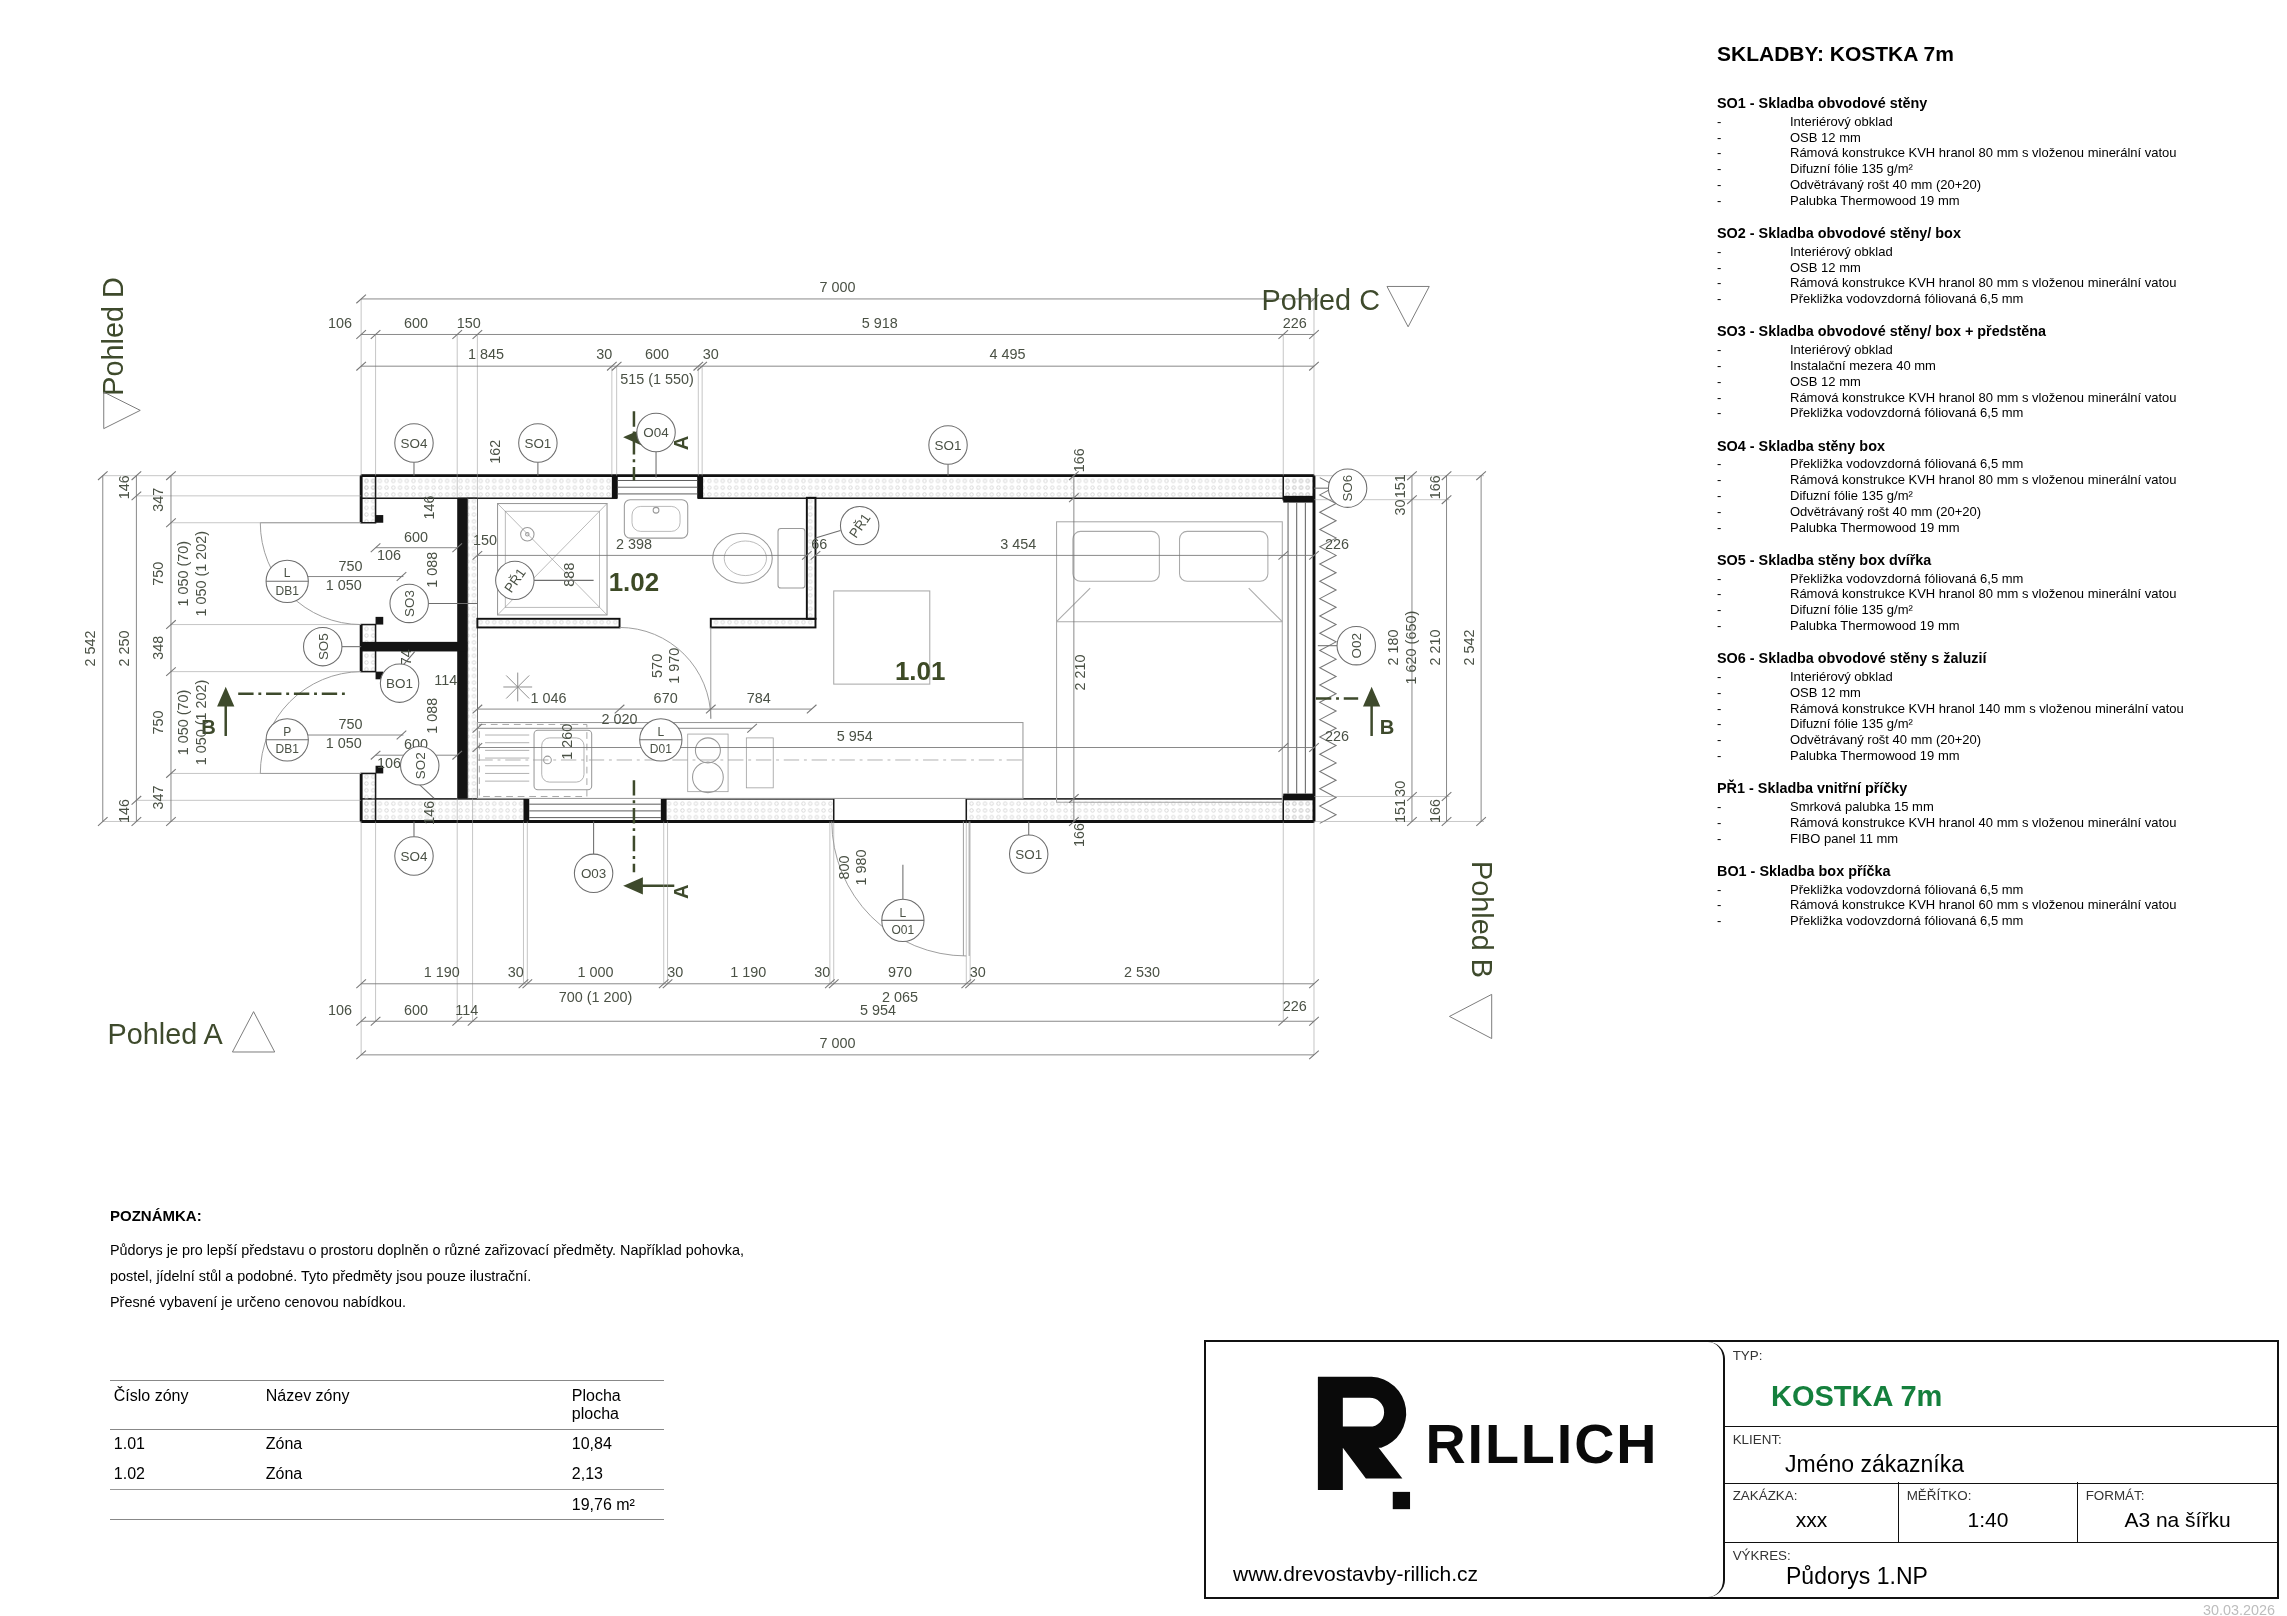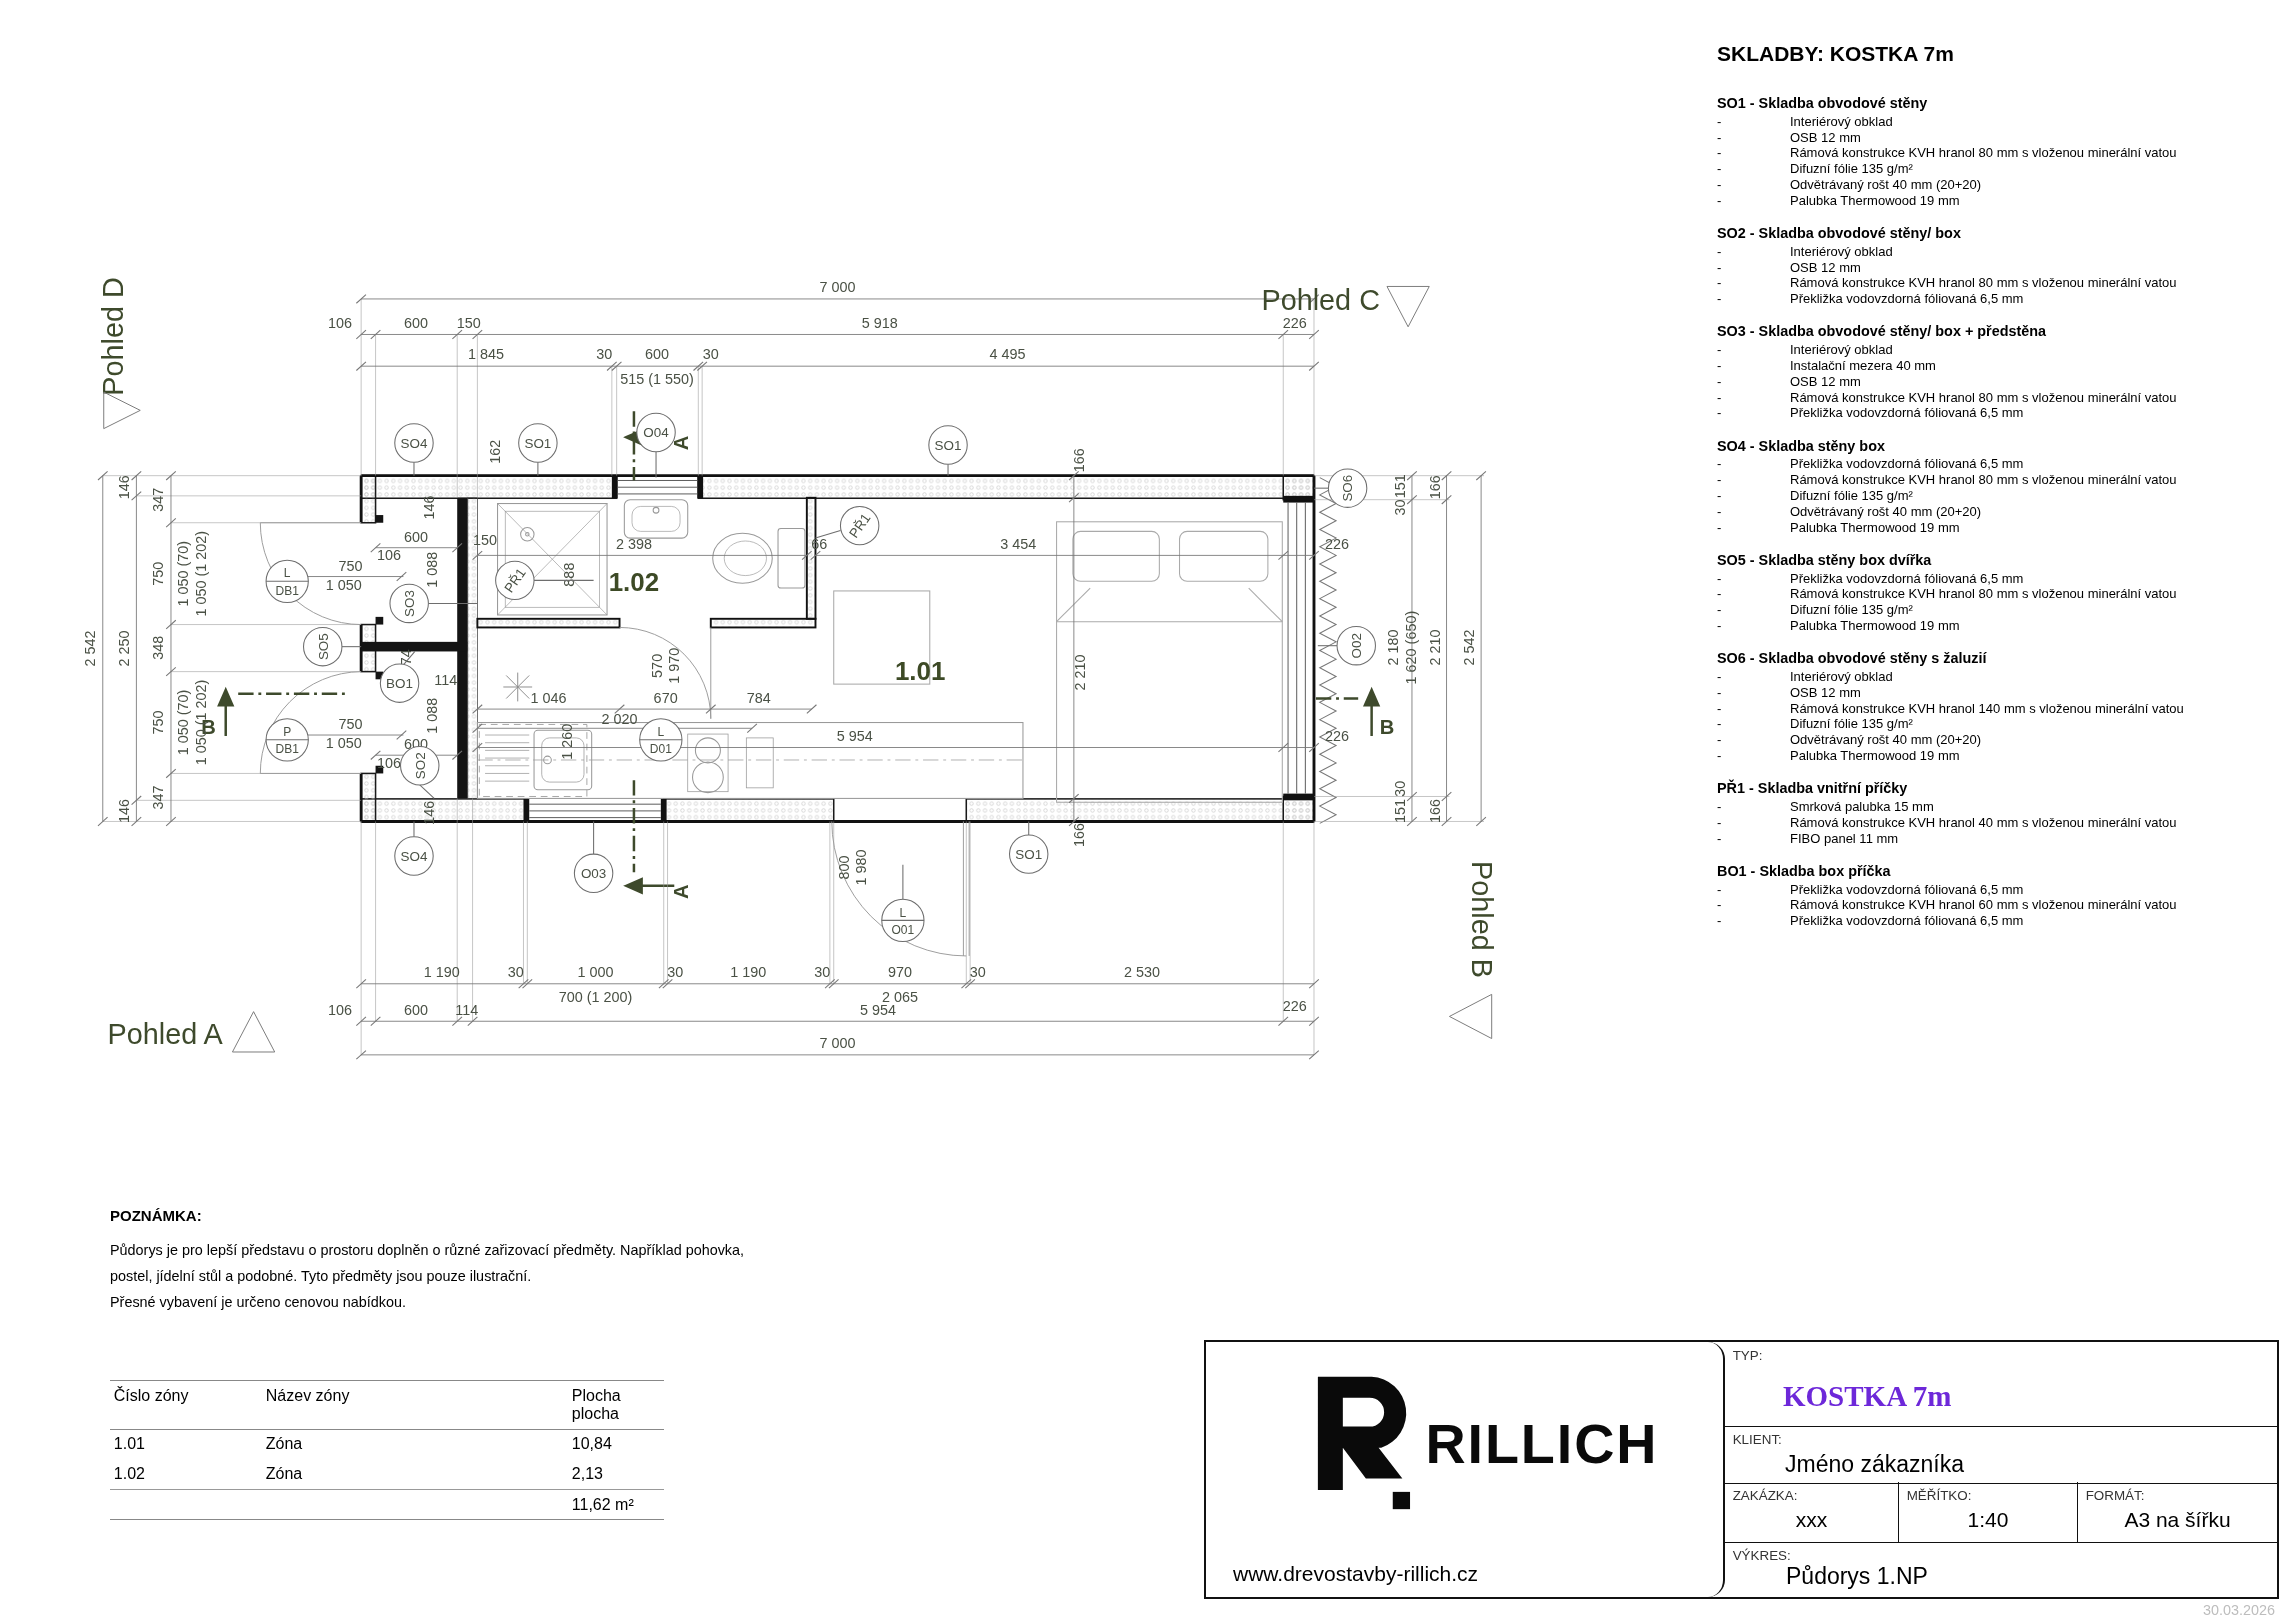--- a/index.html
+++ b/index.html
@@ -33,21 +33,21 @@
   .tb-logo{position:absolute;left:104px;top:27px;width:346px;height:144px;}
   .tb-right{flex:1;position:relative;font-size:14.4px;color:#222;}
   .tb-lab{position:absolute;font-size:13.4px;color:#333;}
   .cell-typ{position:absolute;left:0;top:0;right:0;height:84px;border-bottom:1.4px solid #111;}
   .cell-kli{position:absolute;left:0;top:84px;right:0;height:57px;border-bottom:1.4px solid #111;}
   .cell-zak{position:absolute;left:0;top:140px;right:0;height:60px;border-bottom:1.4px solid #111;display:flex;}
   .cell-zak .z1{width:173px;border-right:1.4px solid #111;position:relative;}
   .cell-zak .z2{width:178px;border-right:1.4px solid #111;position:relative;}
   .cell-zak .z3{flex:1;position:relative;}
   .cell-vyk{position:absolute;left:0;top:200px;right:0;bottom:0;}
-  .v-typ{position:absolute;left:58px;top:38px;font-size:29px;font-weight:bold;color:#6d28d9;font-family:Liberation Serif, serif;}
+  .v-typ{position:absolute;left:46px;top:38px;font-size:29px;font-weight:bold;color:#15803d;}
   .v-kli{position:absolute;left:60px;top:25px;font-size:23px;color:#000;}
   .v-mid{position:absolute;left:0;right:0;top:26px;text-align:center;font-size:21px;color:#000;}
   .v-vyk{position:absolute;left:61px;top:21px;font-size:23px;color:#000;}
   .tb-date{left:2160px;top:1602px;width:115px;text-align:right;font-size:14.4px;color:#bdbdbd;}
   
   svg text{font-family:"Liberation Sans",sans-serif;}
   .dt{font-size:15px;fill:#4a5145;text-anchor:middle;}
   .rm{font-size:27px;font-weight:bold;fill:#3d4a26;text-anchor:middle;}
   .mk{font-size:14px;fill:#4a5145;text-anchor:middle;}
   .mks{font-size:12.5px;fill:#4a5145;text-anchor:middle;}
@@ -711,21 +711,21 @@
       <span class="c3">10,84</span>
     </div>
     <div class="trow t-r2">
       <span class="c1">1.02</span>
       <span class="c2">Zóna</span>
       <span class="c3">2,13</span>
     </div>
     <div class="trow t-total">
       <span class="c1"></span>
       <span class="c2"></span>
-      <span class="c3">11,62 m²</span>
+      <span class="c3">19,76 m²</span>
     </div>
   </div>
 
   <div class="abs tb">
     <div class="tb-left">
       <svg class="tb-logo" viewBox="0 0 360 150">
         <path fill="#0a0a0a" d="M8,126 V8 h56 a38,38 0 0 1 10,74 l-20,0 8,-12 34,44 h-38 l-24,-32 v44 z M34,30 v30 h28 a15,15 0 0 0 0,-30 z"></path>
         <rect x="86" y="128" width="18" height="18" fill="#0a0a0a"></rect>
         <text x="120" y="98" font-size="58" font-weight="bold" fill="#0a0a0a" letter-spacing="2">RILLICH</text>
       </svg>

